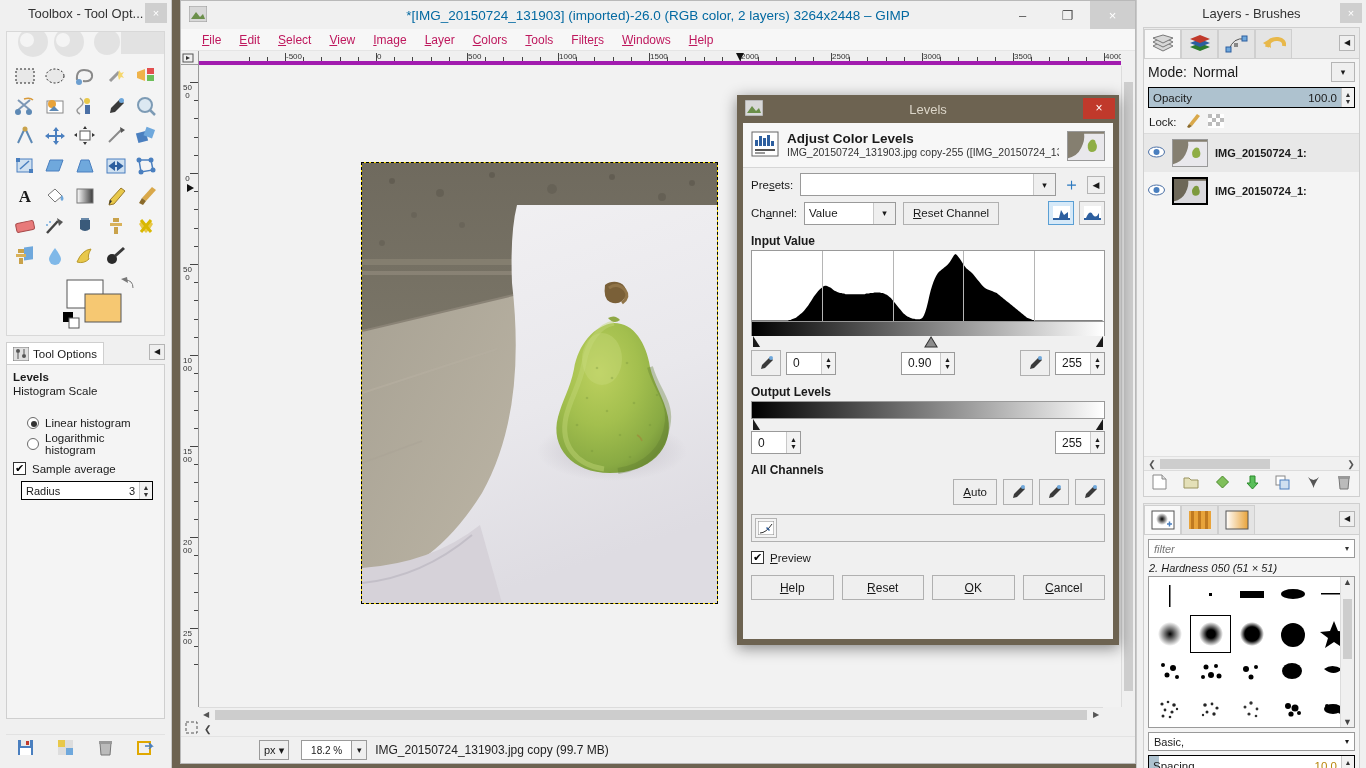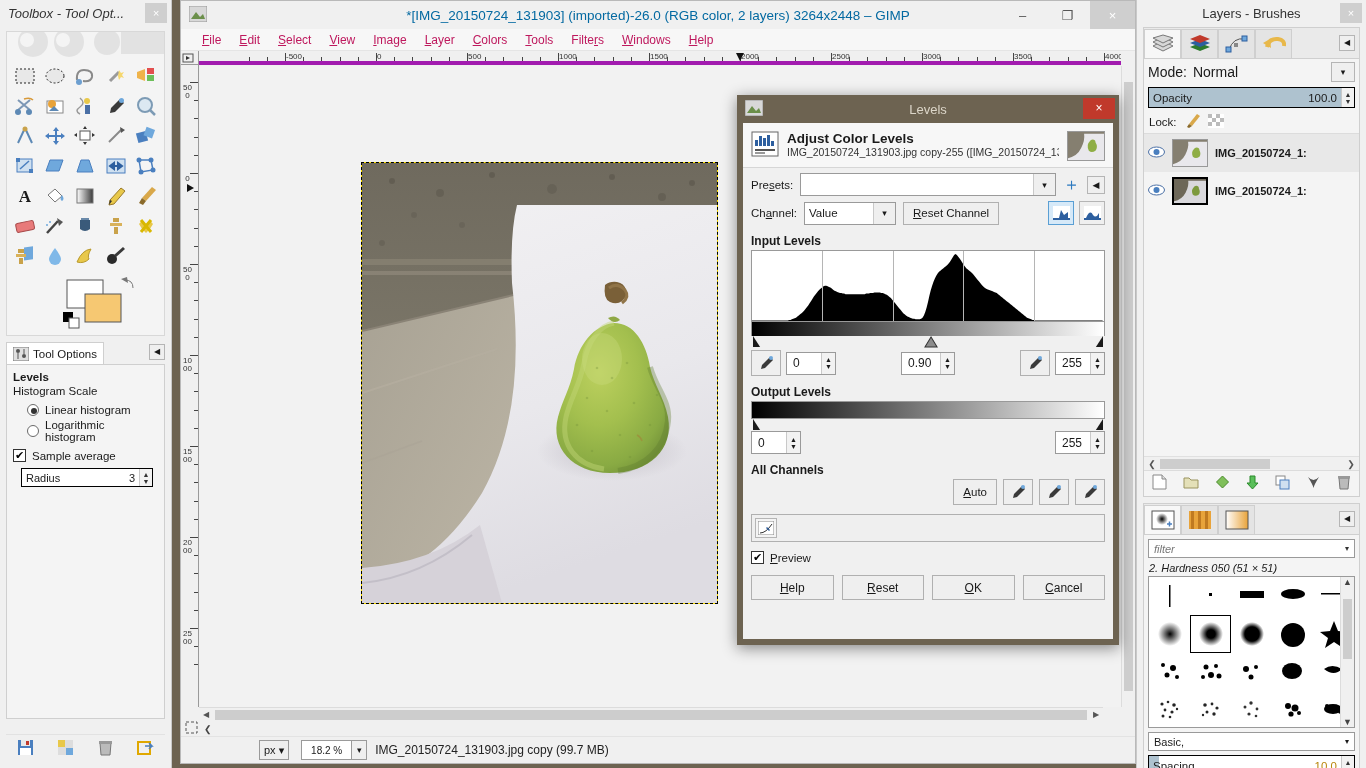--- a/index.html
+++ b/index.html
@@ -12,21 +12,21 @@
     position: relative;
   }
 
   
   #left-dock {
     position:absolute; left:0; top:0; width:172px; height:768px;
     background:#f0f0f0; border-right:1px solid #c9c9c9;
   }
   #left-titlebar {
     height:27px; background:#f0f0f0; display:flex; align-items:center;
-    padding-left:8px; position:relative;font-style:italic;
+    padding-left:28px; position:relative;
   }
   #left-titlebar .t { font-size:13px; color:#333; }
   #left-close {
     position:absolute; right:4px; top:3px; width:22px; height:20px;
     background:#cfcfcf; color:#fff; font-size:11px; text-align:center; line-height:20px;
   }
   #toolbox-frame {
     margin:4px 6px 0 6px; border:1px solid #d8d8d8; background:#f4f4f4;
     height:305px; position:relative; overflow:hidden;
   }
@@ -51,21 +51,21 @@
   }
   #to-menu-btn {
     position:absolute; right:0; top:2px; width:16px; height:16px;
     border:1px solid #b5b5b5; background:#efefef; font-size:8px; text-align:center; line-height:14px;
   }
   #tooloptions-body {
     margin:0 6px; border:1px solid #cfcfcf; background:#f4f4f4;
     height:355px; padding:6px 6px 0 6px; font-size:11.5px;
   }
   .to-title { font-weight:bold; margin-bottom:2px; font-size:11.5px; }
-  .to-sub { margin-bottom:7px; font-size:11.5px; }
+  .to-sub { margin-bottom:20px; font-size:11.5px; }
   .radio-row, .check-row { display:flex; align-items:center; gap:6px; margin:3px 0; }
   .radio-row { padding-left:14px; }
   .radio {
     width:12px; height:12px; border-radius:50%; border:1px solid #6a6a6a; background:#fff;
     position:relative; flex:none;
   }
   .radio.on::after {
     content:''; position:absolute; left:3px; top:3px; width:6px; height:6px;
     border-radius:50%; background:#333;
   }
@@ -1335,21 +1335,21 @@
         <span class="tgl-btn">
           <svg width="17" height="14">
               <rect width="17" height="14" fill="#fff"></rect>
               <path d="M2 12 q4-9 7-3 q3 4 6-2 v5z" fill="#2d5f9f"></path>
               <rect x="0" y="12" width="17" height="2" fill="#2d5f9f"></rect>
             </svg>
         </span>
       </span>
     </div>
 
-    <div class="sec-title">Input Levels</div>
+    <div class="sec-title">Input Value</div>
 
     <div id="histo-box">
       <svg id="histo-svg" width="100%" height="100%" viewBox="0 0 256 72" preserveAspectRatio="none">
           <path d="M0 72 L0 71.425 L1 71.425 L2 71.425 L3 71.425 L4 71.425 L5 71.425 L6 71.425 L7 71.425 L8 71.425 L9 71.425 L10 71.425 L11 71.425 L12 71.425 L13 71.425 L14 71.425 L15 71.425 L16 71.425 L17 71.425 L18 71.425 L19 71.425 L20 71.425 L21 71.425 L22 71.425 L23 71.425 L24 71.425 L25 71.425 L26 71.425 L27 70.85 L28 70.85 L29 70.275 L30 69.7 L31 69.125 L32 68.55 L33 67.4 L34 66.25 L35 65.1 L36 63.95 L37 62.8 L38 61.075 L39 59.35 L40 57.625 L41 55.9 L42 53.6 L43 51.3 L44 49 L45 46.7 L46 44.975 L47 43.25 L48 41.525000000000006 L49 39.8 L50 38.65 L51 37.5 L52 36.349999999999994 L53 35.775 L54 35.775 L55 36.349999999999994 L56 36.925000000000004 L57 37.5 L58 38.65 L59 39.8 L60 40.95 L61 41.525000000000006 L62 42.099999999999994 L63 42.675 L64 43.25 L65 43.25 L66 43.825 L67 43.825 L68 44.4 L69 44.4 L70 44.4 L71 44.4 L72 44.4 L73 44.4 L74 44.4 L75 44.4 L76 44.4 L77 44.4 L78 44.4 L79 44.4 L80 44.4 L81 44.4 L82 44.4 L83 43.825 L84 43.825 L85 43.825 L86 43.25 L87 43.25 L88 43.25 L89 42.675 L90 42.675 L91 42.675 L92 42.675 L93 42.675 L94 43.25 L95 43.25 L96 43.825 L97 44.4 L98 44.975 L99 46.125 L100 47.275 L101 48.425 L102 50.150000000000006 L103 51.875 L104 53.6 L105 55.325 L106 57.05 L107 58.775 L108 60.5 L109 62.225 L110 63.95 L111 65.1 L112 66.25 L113 67.4 L114 67.975 L115 68.55 L116 69.125 L117 69.7 L118 69.7 L119 70.275 L120 70.275 L121 70.275 L122 70.275 L123 69.7 L124 68.55 L125 66.25 L126 62.8 L127 58.2 L128 52.45 L129 46.125 L130 40.375 L131 35.775 L132 31.75 L133 28.300000000000004 L134 25.424999999999997 L135 23.125 L136 21.400000000000006 L137 20.25 L138 19.099999999999994 L139 17.950000000000003 L140 16.799999999999997 L141 15.649999999999999 L142 14.5 L143 12.775000000000006 L144 11.050000000000004 L145 8.75 L146 6.450000000000003 L147 4.150000000000006 L148 3 L149 4.150000000000006 L150 5.875 L151 7.599999999999994 L152 9.899999999999999 L153 12.199999999999996 L154 14.5 L155 16.225 L156 17.950000000000003 L157 19.099999999999994 L158 20.25 L159 21.400000000000006 L160 22.549999999999997 L161 24.275 L162 26 L163 27.724999999999994 L164 29.449999999999996 L165 31.174999999999997 L166 32.9 L167 34.625 L168 36.349999999999994 L169 37.5 L170 38.65 L171 39.225 L172 39.8 L173 40.375 L174 40.95 L175 41.525000000000006 L176 42.099999999999994 L177 42.675 L178 43.25 L179 44.4 L180 45.55 L181 46.7 L182 47.85 L183 49 L184 50.150000000000006 L185 51.3 L186 52.45 L187 53.6 L188 54.75 L189 55.9 L190 57.05 L191 58.2 L192 59.35 L193 60.5 L194 61.65 L195 62.8 L196 63.95 L197 65.1 L198 66.25 L199 67.4 L200 68.55 L201 69.125 L202 69.7 L203 70.275 L204 70.85 L205 70.85 L206 71.425 L207 71.425 L208 71.425 L209 71.425 L210 71.425 L211 71.425 L212 71.425 L213 71.425 L214 71.425 L215 71.425 L216 71.425 L217 71.425 L218 71.425 L219 71.425 L220 71.425 L221 71.425 L222 71.425 L223 71.425 L224 71.425 L225 71.425 L226 71.425 L227 71.425 L228 71.425 L229 71.425 L230 71.425 L231 71.425 L232 71.425 L233 71.425 L234 71.425 L235 71.425 L236 71.425 L237 71.425 L238 71.425 L239 71.425 L240 71.425 L241 71.425 L242 71.425 L243 71.425 L244 71.425 L245 71.425 L246 71.425 L247 71.425 L248 71.425 L249 71.425 L250 71.425 L251 71.425 L252 71.425 L253 71.425 L254 71.425 L255 71.425 L255 72 Z" fill="#000"></path>
         </svg>
       <div class="gridline" style="left:20%"></div>
       <div class="gridline" style="left:40%"></div>
       <div class="gridline" style="left:60%"></div>
       <div class="gridline" style="left:80%"></div>
     </div>

